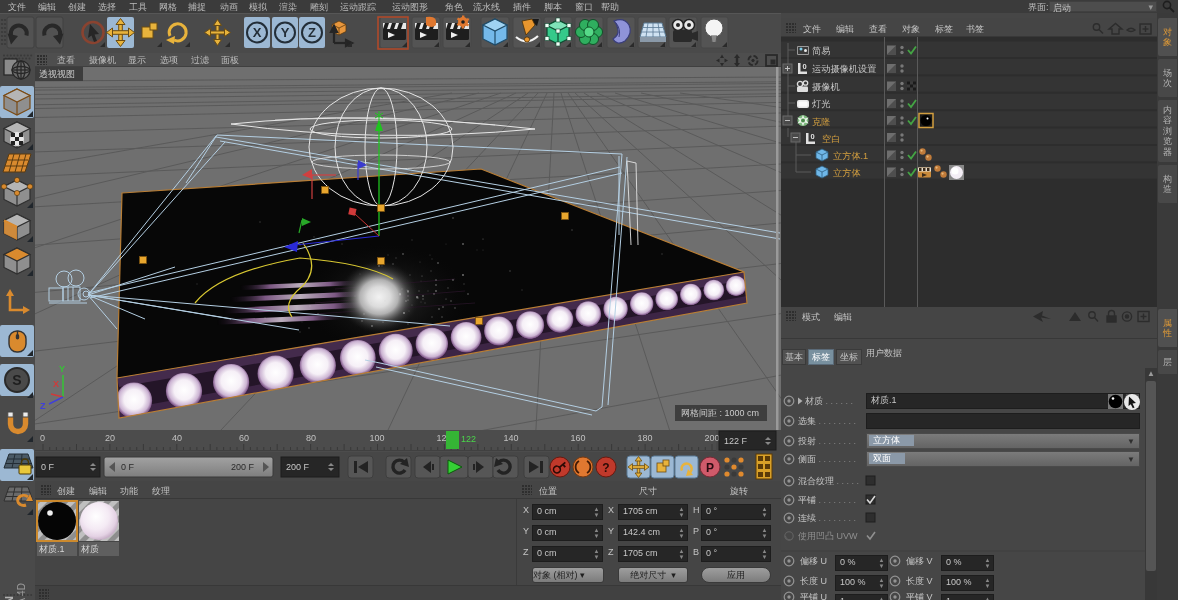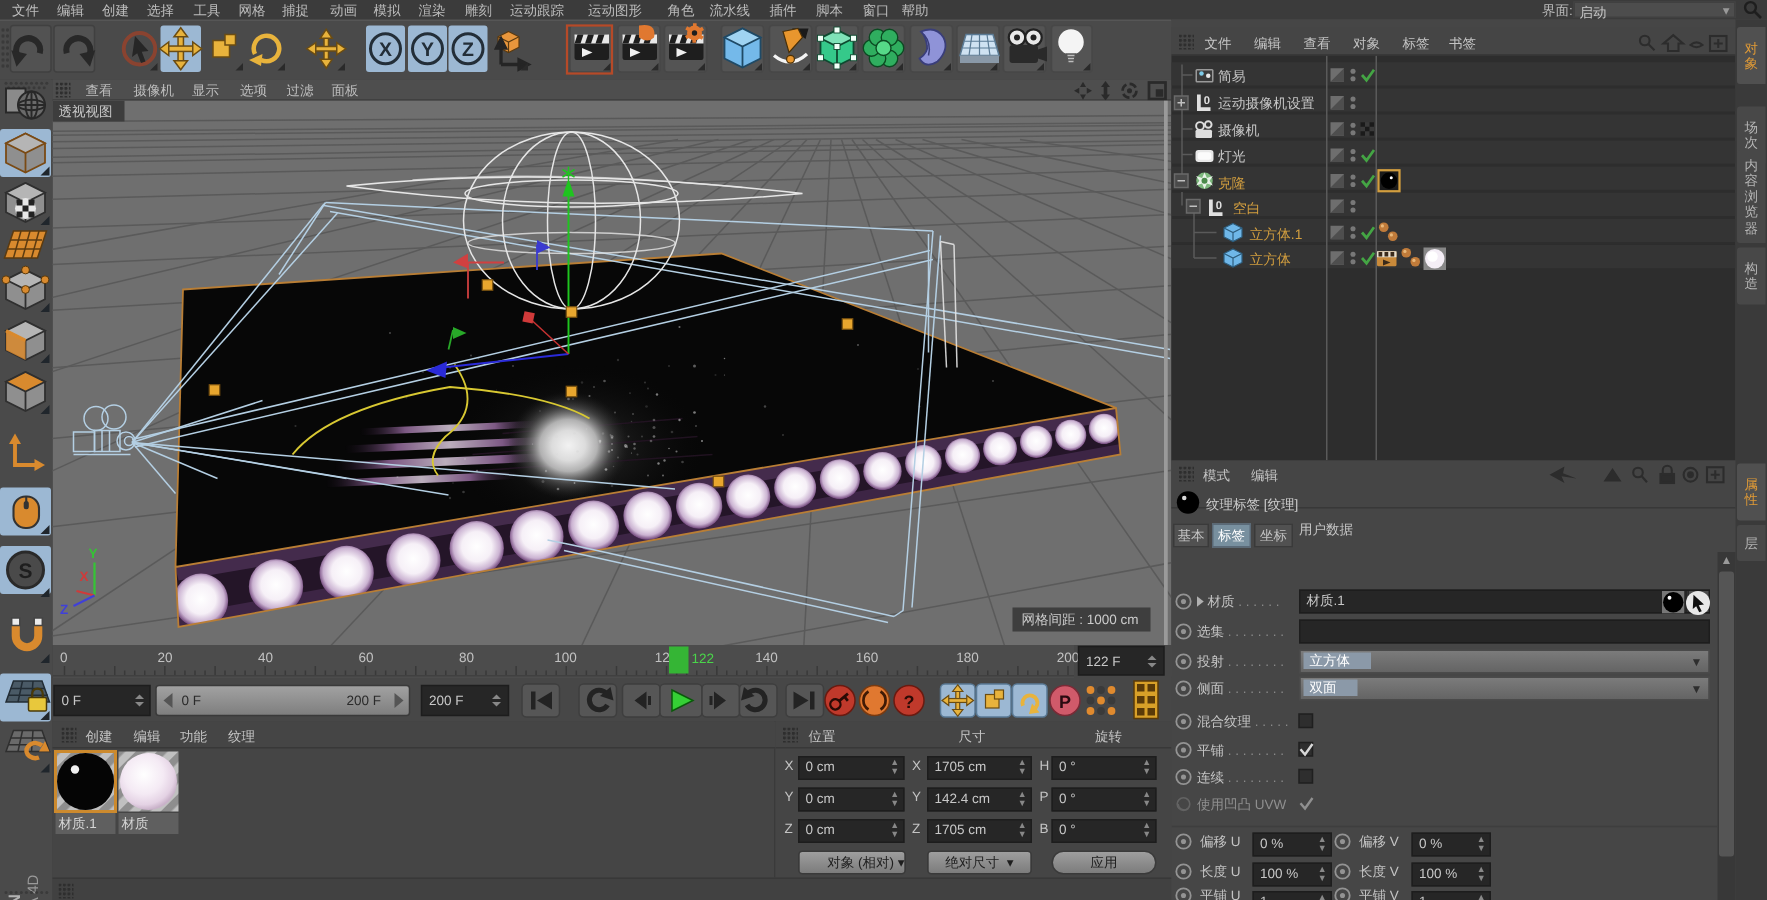--- a/index.html
+++ b/index.html
@@ -1057,21 +1057,21 @@
       <span class="abs" style="left:91px;top:45px;">Y</span>
       <div class="fld" style="left:101px;top:44px;width:70px;height:16px;">142.4 cm<span class="spin">▲<br>▼</span></div>
       <span class="abs" style="left:176px;top:45px;">P</span>
       <div class="fld" style="left:184px;top:44px;width:70px;height:16px;">0 °<span class="spin">▲<br>▼</span></div>
       <span class="abs" style="left:6px;top:66px;">Z</span>
       <div class="fld" style="left:15px;top:65px;width:71px;height:16px;">0 cm<span class="spin">▲<br>▼</span></div>
       <span class="abs" style="left:91px;top:66px;">Z</span>
       <div class="fld" style="left:101px;top:65px;width:70px;height:16px;">1705 cm<span class="spin">▲<br>▼</span></div>
       <span class="abs" style="left:176px;top:66px;">B</span>
       <div class="fld" style="left:184px;top:65px;width:70px;height:16px;">0 °<span class="spin">▲<br>▼</span></div>
-      <div class="abs" style="left:15px;top:86px;width:72px;height:16px;background:linear-gradient(#9e9e9e,#7c7c7c);border:1px solid #3a3a3a;border-radius:3px;color:#1e1e1e;text-align:right;line-height:14px;">对象 (相对) ▾</div>
+      <div class="abs" style="left:15px;top:86px;width:72px;height:16px;background:linear-gradient(#9e9e9e,#7c7c7c);border:1px solid #3a3a3a;border-radius:3px;color:#1e1e1e;text-align:left;line-height:14px;">对象 (相对) ▾</div>
       <div class="abs" style="left:101px;top:86px;width:70px;height:16px;background:linear-gradient(#9e9e9e,#7c7c7c);border:1px solid #3a3a3a;border-radius:3px;color:#1e1e1e;text-align:center;line-height:14px;">绝对尺寸&nbsp;&nbsp;▾</div>
       <div class="abs" style="left:184px;top:86px;width:70px;height:16px;background:linear-gradient(#9e9e9e,#7c7c7c);border:1px solid #3a3a3a;border-radius:8px;color:#1e1e1e;text-align:center;line-height:14px;">应用</div>
     </div>
   <div id="bottomstrip">
       <div class="grip" style="left:4px;top:3px;"></div>
     </div>
   <div id="rightpanel">
 
     <div class="abs panhead" style="left:0;top:5px;width:376px;height:19px;">
       <div class="grip" style="left:5px;top:5px;"></div>
@@ -1259,27 +1259,20 @@
           <rect x="78" y="7" width="9" height="6" fill="#2c2c2c"></rect>
             <path d="M79.5 7 V4.5 a3 3 0 0 1 6 0 V7"></path>
           <circle cx="98" cy="7.5" r="4.6"></circle>
             <circle cx="98" cy="7.5" r="1.6" fill="#2c2c2c"></circle>
           <rect x="109" y="2.5" width="11" height="10"></rect>
             <line x1="114.5" y1="4.5" x2="114.5" y2="10.5"></line>
             <line x1="111.5" y1="7.5" x2="117.5" y2="7.5"></line>
         </g>
       </svg>
     </div>
-    <div class="abs" style="left:0;top:312px;width:376px;height:22px;">
-      <svg class="abs" style="left:3px;top:2px;" width="16" height="16">
-          <circle cx="8" cy="8" r="7.5" fill="#000"></circle>
-          <circle cx="5.5" cy="5" r="1.5" fill="#fff" opacity=".85"></circle>
-        </svg>
-      <span class="abs" style="left:23px;top:5px;color:#cccccc;">纹理标签 [纹理]</span>
-    </div>
 
     <div class="abs" style="left:1px;top:336px;height:16px;width:24px;background:#515151;border:1px solid #3a3a3a;text-align:center;line-height:14px;">基本</div>
     <div class="abs" style="left:27px;top:336px;height:16px;width:26px;background:#78909f;border:1px solid #5a6a78;text-align:center;line-height:14px;color:#fff;">标签</div>
     <div class="abs" style="left:55px;top:336px;height:16px;width:26px;background:#515151;border:1px solid #3a3a3a;text-align:center;line-height:14px;">坐标</div>
 
     <div id="attrs" class="abs" style="left:0;top:355px;width:364px;height:232px;overflow:hidden;">
       <svg class="abs" style="left:0;top:0;" width="364" height="232" viewBox="0 0 364 232" font-family="Liberation Sans,sans-serif" font-size="9px" fill="#c4c4c4">
         <g id="circ">
             <circle cx="8" cy="33" r="4.8" fill="none" stroke="#939393" stroke-width="1.2"></circle>
             <circle cx="8" cy="33" r="1.7" fill="#939393"></circle>
@@ -1349,21 +1342,21 @@
 
     <div class="abs" style="left:364px;top:355px;width:12px;height:232px;background:#383838;">
       <div class="abs" style="left:0;top:0;width:12px;height:12px;color:#9a9a9a;font-size:8px;text-align:center;line-height:12px;">▲</div>
       <div class="abs" style="left:1px;top:13px;width:10px;height:190px;background:#555;border-radius:2px;"></div>
     </div>
   </div>
   <div id="righttabs">
     <div class="vtab act" style="top:5px;height:38px;">
         <i>对象</i>
       </div>
-    <div class="vtab" style="top:58px;height:38px;font-family:Liberation Serif, serif;">
+    <div class="vtab" style="top:46px;height:38px;font-family:Liberation Serif, serif;">
         <i>场次</i>
       </div>
     <div class="vtab" style="top:87px;height:62px;">
         <i>内容浏览器</i>
       </div>
     <div class="vtab" style="top:152px;height:38px;">
         <i>构造</i>
       </div>
     <div class="vtab act" style="top:296px;height:38px;">
         <i>属性</i>

